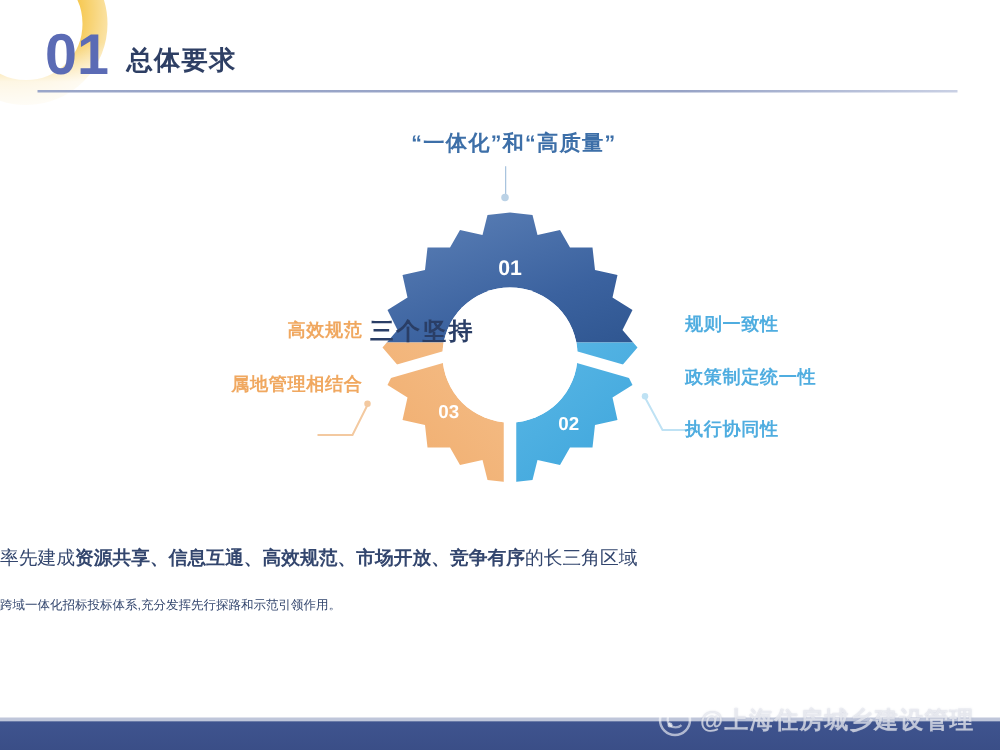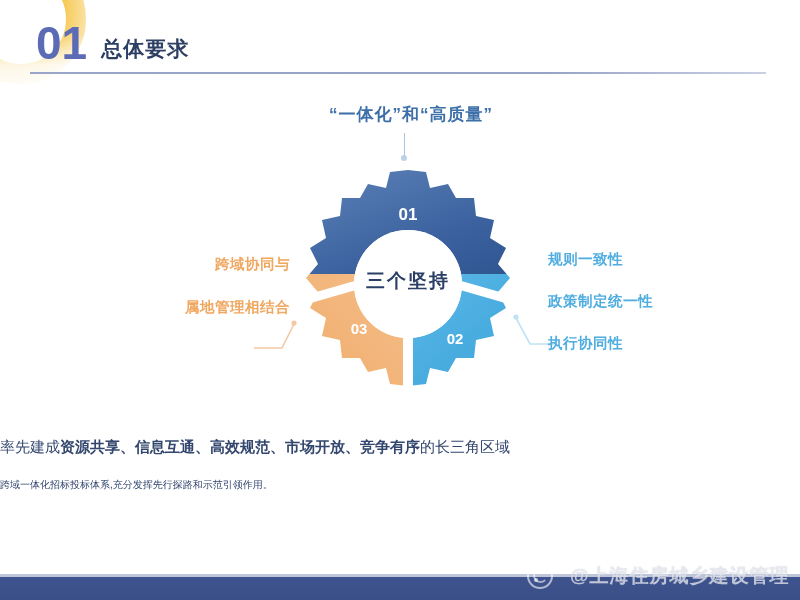--- a/index.html
+++ b/index.html
@@ -126,23 +126,22 @@
   .gear-wrap svg { display: block; }
 
   .gear-label {
     font-family: "Liberation Sans", sans-serif;
     font-weight: 600;
     fill: #ffffff;
   }
   .center-text {
     position: absolute;
     left: 0;
-    top: 106px;
+    top: 90px;
     width: 224px;
-    text-align: center;
     font-size: 19px;
     font-weight: 700;
     color: #2A3E66;
     letter-spacing: 2px;
   }
 
   
   .labels-left {
     position: absolute;
     left: 100px;
@@ -215,21 +214,21 @@
     width: 800px;
     height: 3px;
     background: #BFC6DA;
   }
   .watermark {
     position: absolute;
     left: 527px;
     top: 563px;
     display: flex;
     align-items: center;
-    gap: 17px;
+    gap: 7px;
     color: rgba(255,255,255,.62);
     font-size: 19px;
     font-weight: 700;
     letter-spacing: 1px;
     text-shadow: 0 0 1px rgba(120,130,165,.5);
     pointer-events: none;
   }
   .wm-logo {
     width: 22px; height: 22px;
     border-radius: 50%;
@@ -376,21 +375,21 @@
   <svg class="elbow-left" viewBox="0 0 46 34">
     <path d="M2 30 L30 30 L42 6" stroke="#F3C9A0" stroke-width="1.6" fill="none"></path>
     <circle cx="42" cy="5" r="2.6" fill="#F3C9A0"></circle>
   </svg>
   <svg class="elbow-right" viewBox="0 0 46 36">
     <path d="M44 32 L20 32 L6 6" stroke="#BFE2F4" stroke-width="1.6" fill="none"></path>
     <circle cx="6" cy="5" r="2.6" fill="#BFE2F4"></circle>
   </svg>
 
   <div class="labels-left">
-    <div>跨域协同与</div>
+    <div>高效规范</div>
     <div>属地管理相结合</div>
   </div>
 
   <div class="labels-right">
     <div>规则一致性</div>
     <div>政策制定统一性</div>
     <div>执行协同性</div>
   </div>
 
   <div class="bottom-text">

